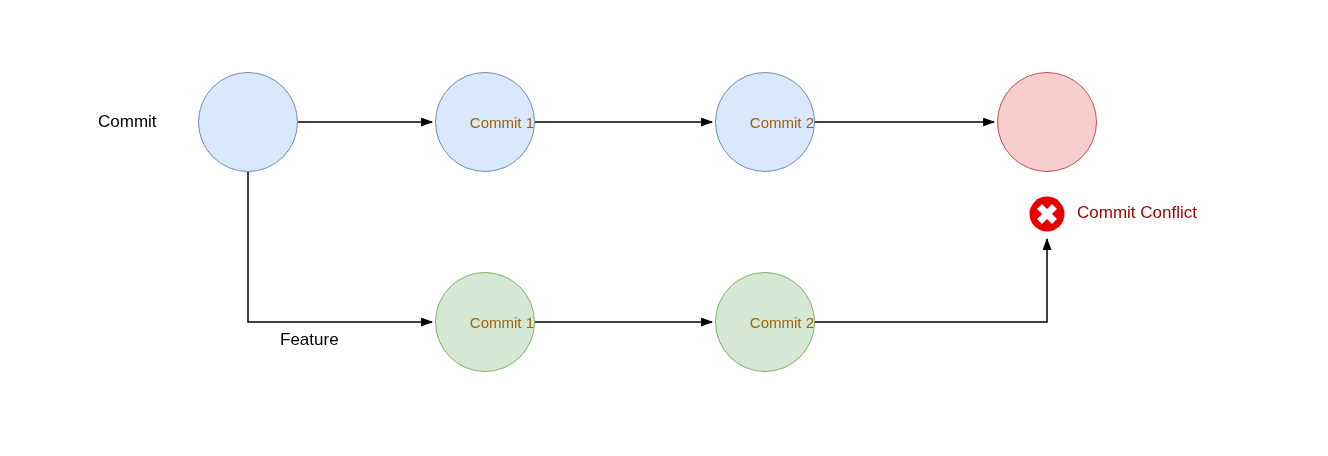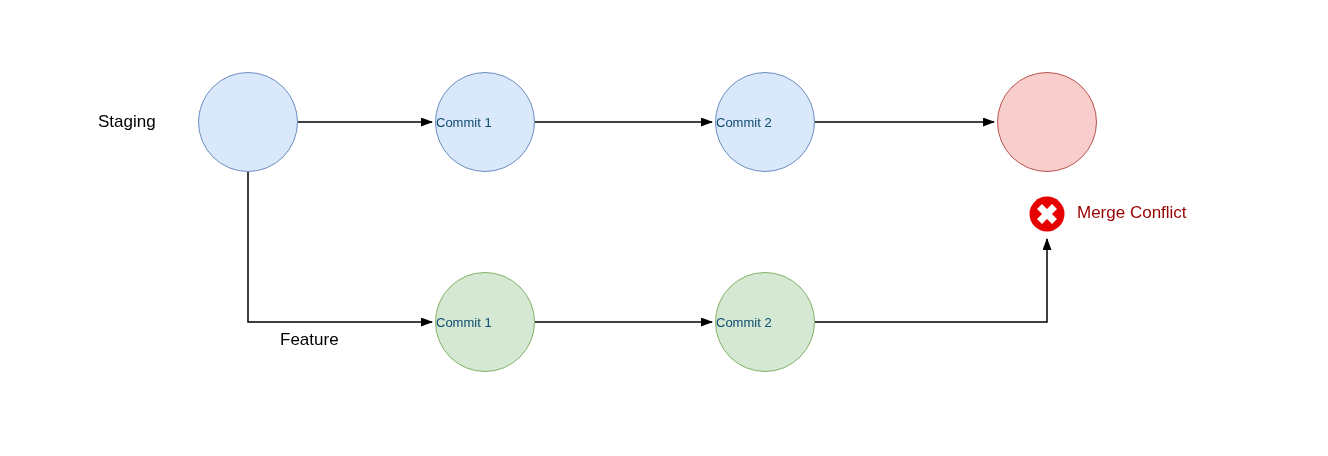--- a/index.html
+++ b/index.html
@@ -23,24 +23,24 @@
     height: 456px;
   }
   .node {
     position: absolute;
     width: 100px;
     height: 100px;
     border-radius: 50%;
     box-sizing: border-box;
     display: flex;
     align-items: center;
-    justify-content: flex-start;
+    justify-content: flex-end;
     text-align: center;
-    font-size: 13px;
-    color: #0c4a6e;
+    font-size: 15px;
+    color: #a16207;
   }
   .node.blue  { background: var(--node_blue_fill);  border: 1px solid var(--node_blue_stroke); }
   .node.green { background: var(--node_green_fill); border: 1px solid var(--node_green_stroke); }
   .node.red   { background: var(--node_red_fill);   border: 1px solid var(--node_red_stroke); }
   .branch-label {
     position: absolute;
     font-size: 17px;
     color: #000000;
     white-space: nowrap;
   }
@@ -76,21 +76,21 @@
     <g stroke="#000000" stroke-width="1.5" fill="none">
       <path d="M298,122 L432,122" marker-end="url(#arrow)"></path>
       <path d="M535,122 L712,122" marker-end="url(#arrow)"></path>
       <path d="M815,122 L994,122" marker-end="url(#arrow)"></path>
       <path d="M248,172 L248,322 L432,322" marker-end="url(#arrow)"></path>
       <path d="M535,322 L712,322" marker-end="url(#arrow)"></path>
       <path d="M815,322 L1047,322 L1047,239" marker-end="url(#arrow)"></path>
     </g>
   </svg>
 
-  <div class="branch-label label-staging">Staging</div>
+  <div class="branch-label label-staging">Commit</div>
   <div class="branch-label label-feature">Feature</div>
 
   <div class="node blue" style="left:198px; top:72px;">
     <span></span>
   </div>
   <div class="node blue" style="left:435px; top:72px;">
     <span>Commit 1</span>
   </div>
   <div class="node blue" style="left:715px; top:72px;">
     <span>Commit 2</span>
@@ -105,15 +105,15 @@
   <div class="node green" style="left:715px; top:272px;">
     <span>Commit 2</span>
   </div>
 
   <div class="error-icon-wrap">
     <svg width="36" height="36" viewBox="0 0 36 36">
       <circle cx="18" cy="18" r="17.5" fill="var(--error_icon_bg)"></circle>
       <path d="M10.5,10.5 L25.5,25.5 M25.5,10.5 L10.5,25.5" stroke="var(--error_icon_cross)" stroke-width="7" stroke-linecap="butt"></path>
     </svg>
   </div>
-  <div class="merge-conflict-label">Merge Conflict</div>
+  <div class="merge-conflict-label">Commit Conflict</div>
 
 </div>
 
 </body></html>

